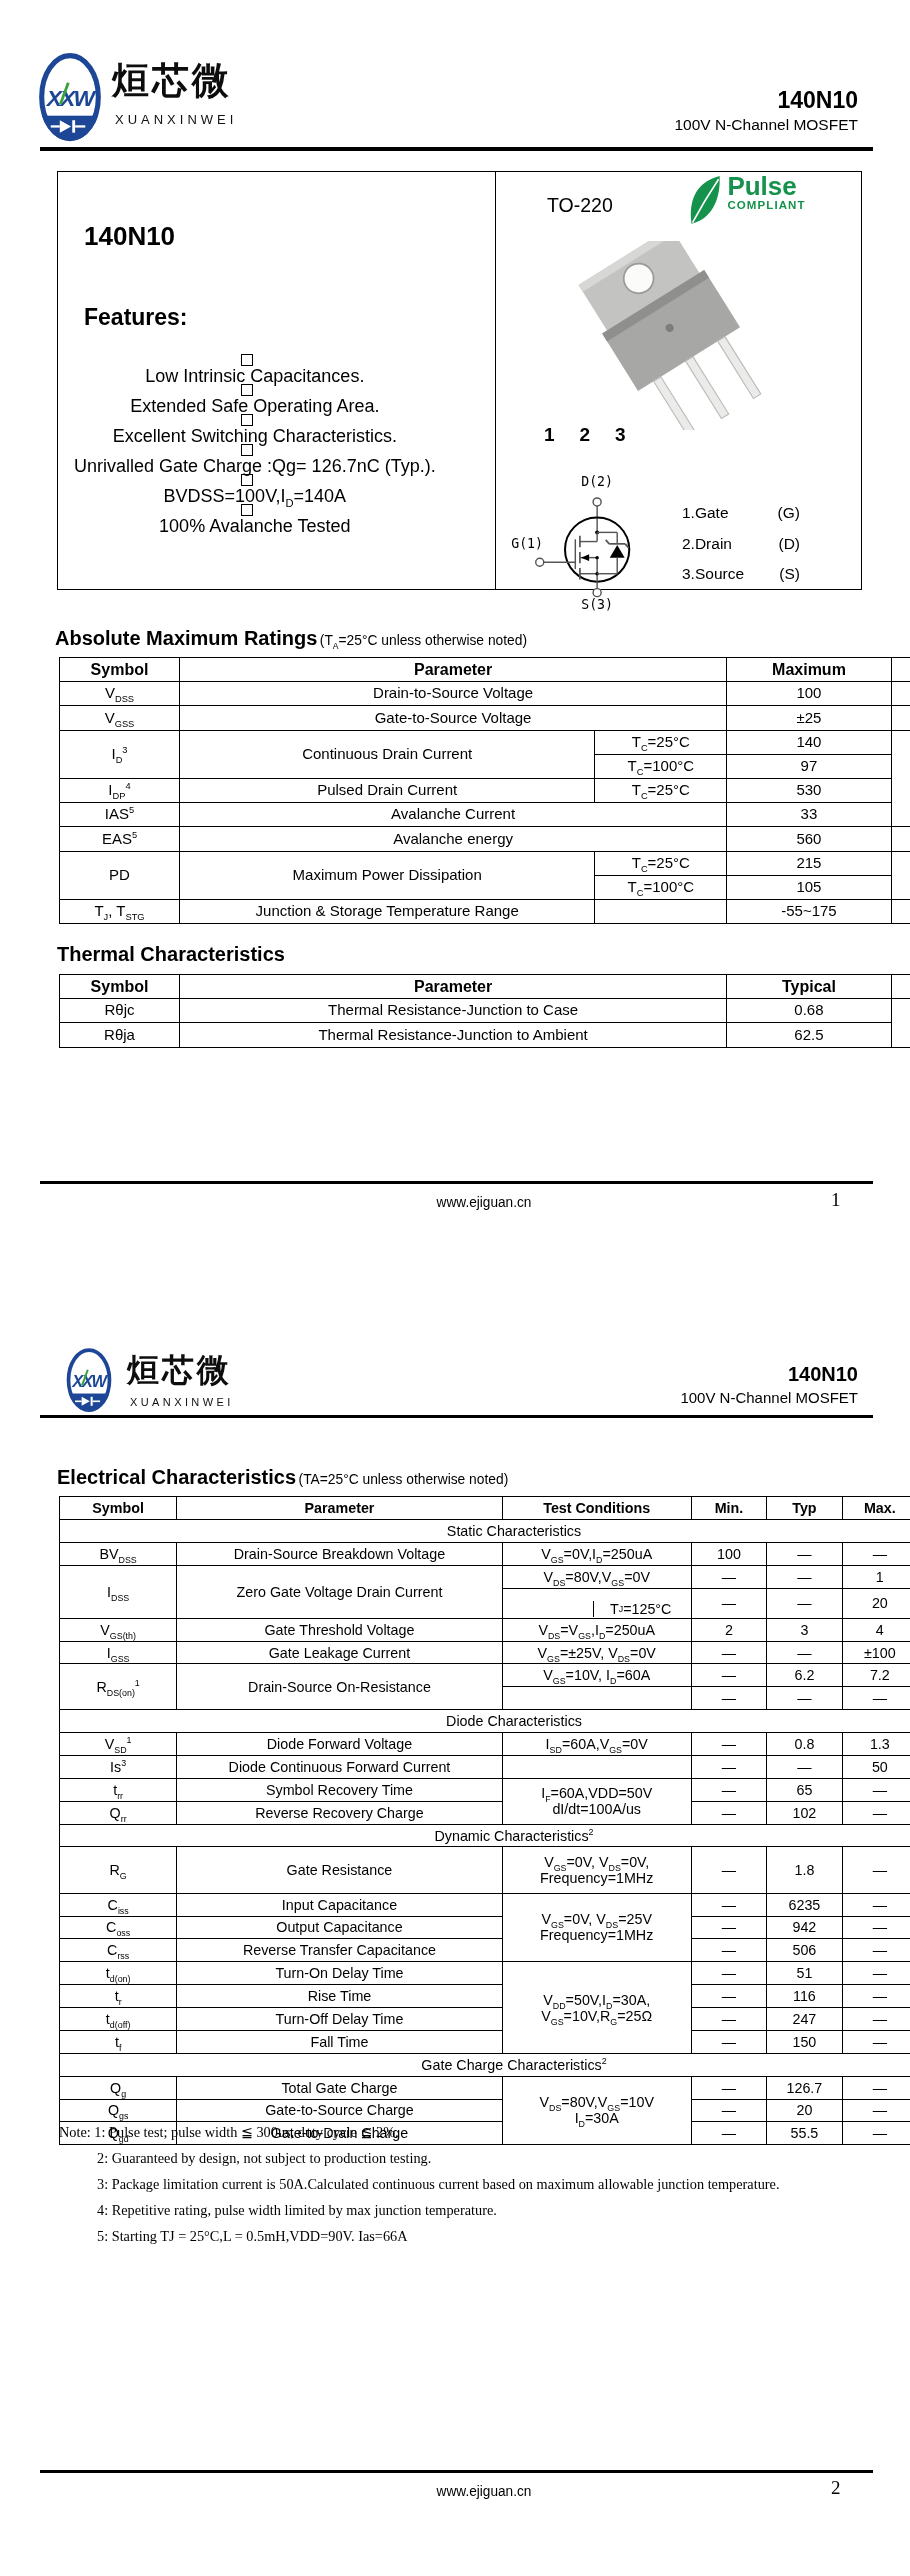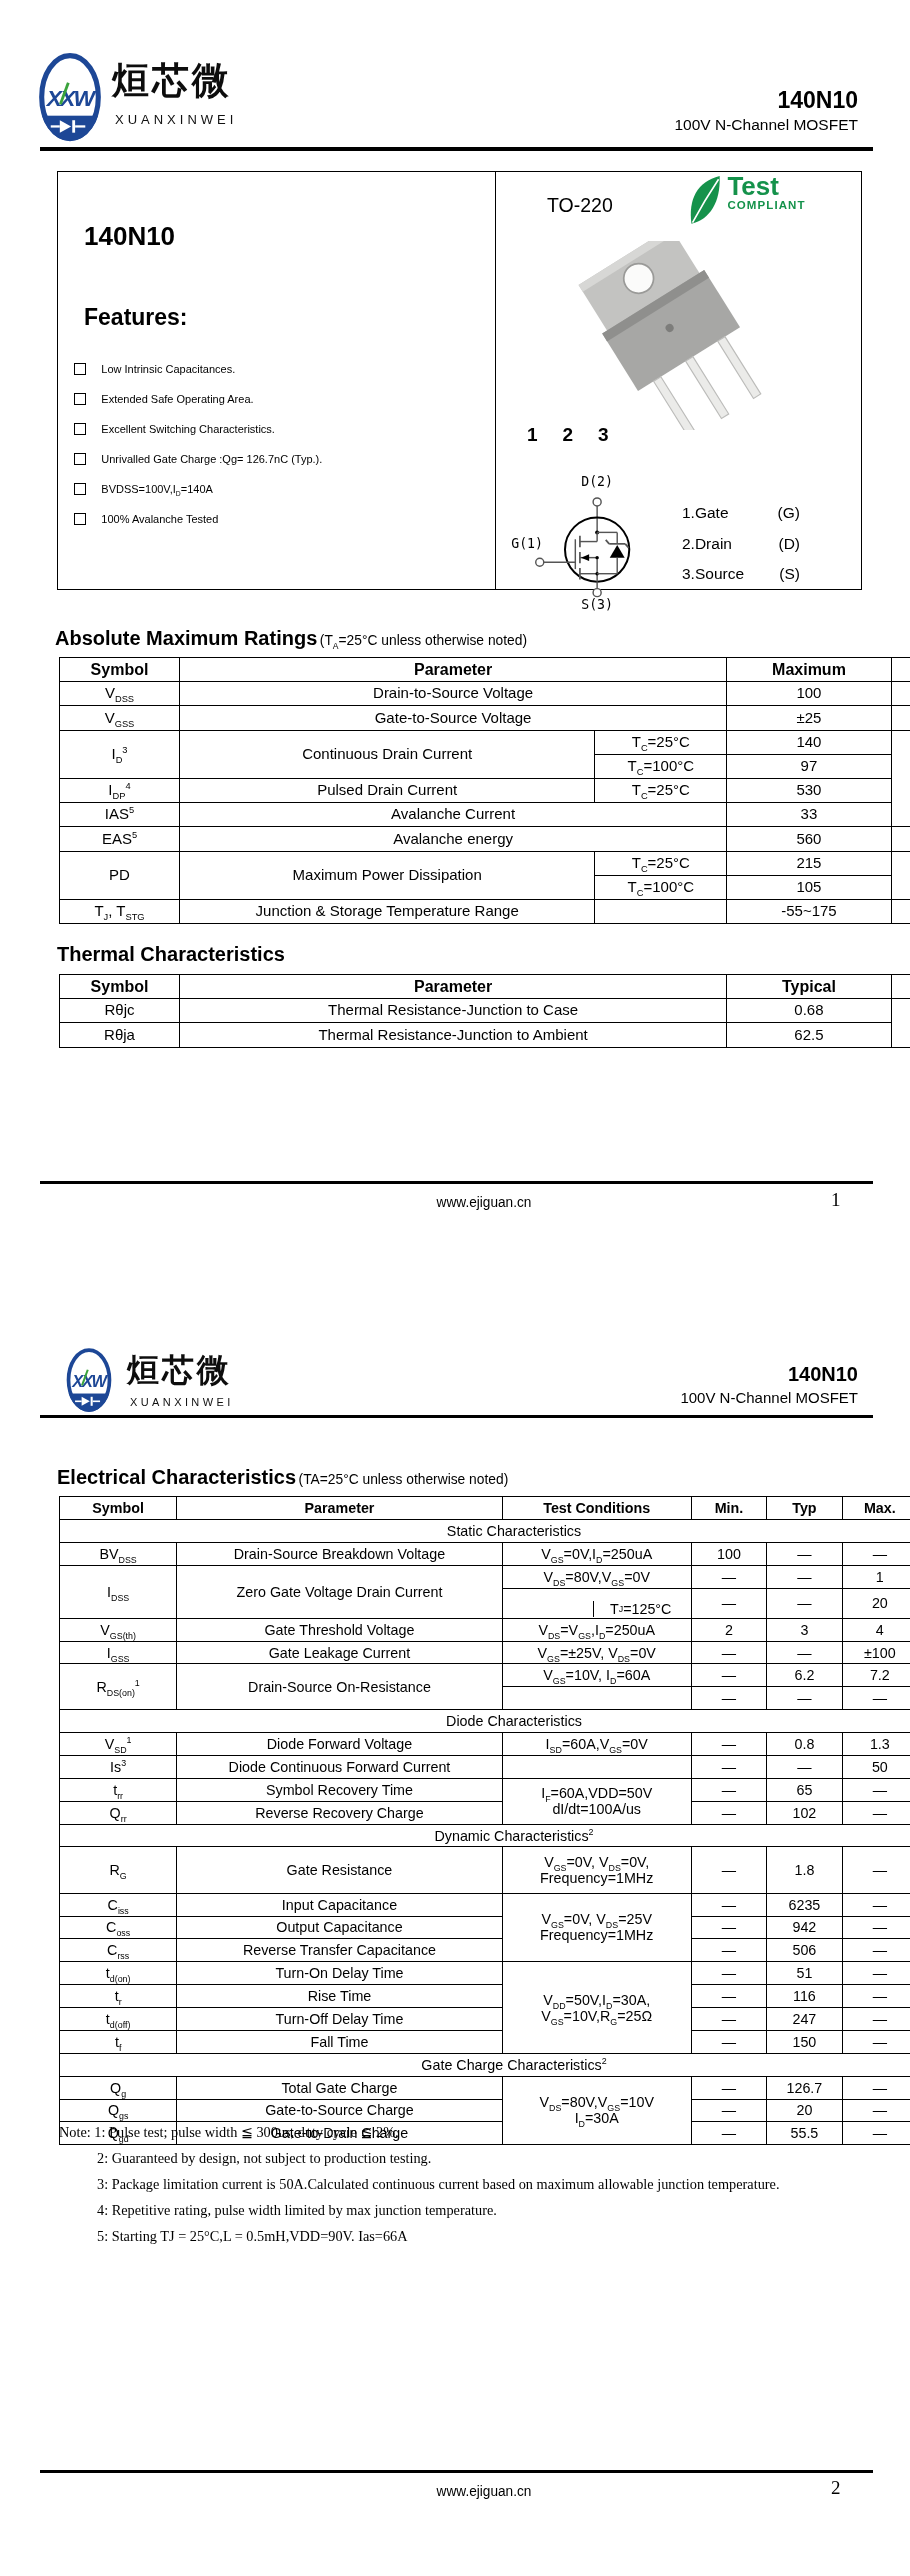--- a/index.html
+++ b/index.html
@@ -12,21 +12,21 @@
   sup{font-size:0.62em;line-height:0;}
   
   .brand-cn{font-weight:bold;letter-spacing:2.9px;color:#0d0d0d;}
   .brand-en{letter-spacing:4px;color:#111;font-weight:bold;}
   .part-no{font-weight:bold;text-align:right;}
   .part-sub{text-align:right;}
   
   .intro-box{position:absolute;left:57px;top:171px;width:803px;height:417px;border:1.1px solid #000;}
   .intro-divider{position:absolute;left:437px;top:0;bottom:0;width:1.1px;background:#000;}
   .feat-list{position:absolute;left:16px;top:182px;margin:0;padding:0;list-style:none;}
-  .feat-item{display:flex;align-items:center;height:30px;font-size:11px;}
+  .feat-item{display:flex;align-items:center;height:30px;font-size:18px;flex-direction:column;}
   .feat-box{width:10.3px;height:10.3px;border:1.1px solid #000;margin-right:15px;flex:0 0 auto;}
   .leg-row{display:flex;width:118px;justify-content:space-between;font-size:15.5px;margin-bottom:12.6px;}
   
   table.tbl{border-collapse:collapse;table-layout:fixed;width:910px;border:1.7px solid #000;}
   table.tbl td,table.tbl th{border:1.1px solid #000;text-align:center;padding:0.6px 3.4px;height:22px;
       line-height:1.12;font-size:15px;font-weight:normal;overflow:hidden;}
   table.tbl th{font-weight:bold;font-size:16px;}
   table.ec td,table.ec th{font-size:14.3px;height:20.7px;}
   td.par{text-align:left;}
   td.section{text-align:left;font-weight:bold;font-size:16.6px;padding-left:3.4px;}
@@ -106,39 +106,39 @@
         </li>
     </ul>
 
     <div class="abs" style="left:489px;top:22px;font-size:19.5px;">TO-220</div>
     <div class="abs" style="left:628px;top:1.1px;display:flex;align-items:flex-start;">
       <svg viewBox="0 0 70 100" width="38" height="56">
         <path d="M62 4 C20 14 4 48 10 92 C44 84 64 52 62 4 Z" fill="#15924b"></path>
         <path d="M12 90 C28 60 44 34 60 10" stroke="#ffffff" stroke-width="3" fill="none"></path>
       </svg>
       <div style="margin-left:3.4px;">
-        <div style="font-size:26px;font-weight:bold;color:#15924b;line-height:1;">Test</div>
+        <div style="font-size:26px;font-weight:bold;color:#15924b;line-height:1;">Pulse</div>
         <div style="font-size:11.5px;font-weight:bold;color:#15924b;letter-spacing:1.1px;">COMPLIANT</div>
       </div>
     </div>
 
     <svg class="abs" style="left:476px;top:69px;" viewBox="0 0 420 330" width="241" height="189">
       <g transform="rotate(-32 230 170)">
         <rect x="150" y="10" width="190" height="120" fill="#c3c3c1"></rect>
         <rect x="150" y="10" width="190" height="14" fill="#d7d7d5"></rect>
         <circle cx="245" cy="56" r="26" fill="#fbfbfa" stroke="#9a9a98" stroke-width="3"></circle>
         <rect x="140" y="104" width="210" height="118" fill="#a7a7a5"></rect>
         <rect x="140" y="104" width="210" height="16" fill="#8f8f8d"></rect>
         <circle cx="245" cy="158" r="7" fill="#7d7d7b"></circle>
         <rect x="172" y="222" width="15" height="118" fill="#ebebe9" stroke="#bcbcba" stroke-width="2"></rect>
         <rect x="238" y="222" width="15" height="118" fill="#ebebe9" stroke="#bcbcba" stroke-width="2"></rect>
         <rect x="304" y="222" width="15" height="118" fill="#ebebe9" stroke="#bcbcba" stroke-width="2"></rect>
       </g>
     </svg>
-    <div class="abs bold" style="left:469px;top:252px;font-size:19px;letter-spacing:9.8px;">1  2  3</div>
+    <div class="abs bold" style="left:486px;top:252px;font-size:19px;letter-spacing:9.8px;">1  2  3</div>
 
     <svg class="abs" style="left:453px;top:303px;" viewBox="0 0 310 237" width="178" height="136">
       <text x="150" y="20" text-anchor="middle" font-size="23" class="schlabel" fill="#000">D(2)</text>
       <circle cx="150" cy="47" r="7" fill="#fff" stroke="#555" stroke-width="2.5"></circle>
       <line x1="150" y1="54" x2="150" y2="100" stroke="#555" stroke-width="2.5"></line>
       <circle cx="150" cy="130" r="56" fill="none" stroke="#000" stroke-width="3.5"></circle>
       <circle cx="150" cy="100" r="3.5" fill="#000"></circle>
       <line x1="150" y1="100" x2="150" y2="116" stroke="#555" stroke-width="2.5"></line>
       <line x1="150" y1="116" x2="120" y2="116" stroke="#555" stroke-width="2.5"></line>
       <line x1="112" y1="112" x2="112" y2="164" stroke="#555" stroke-width="2.5"></line>

